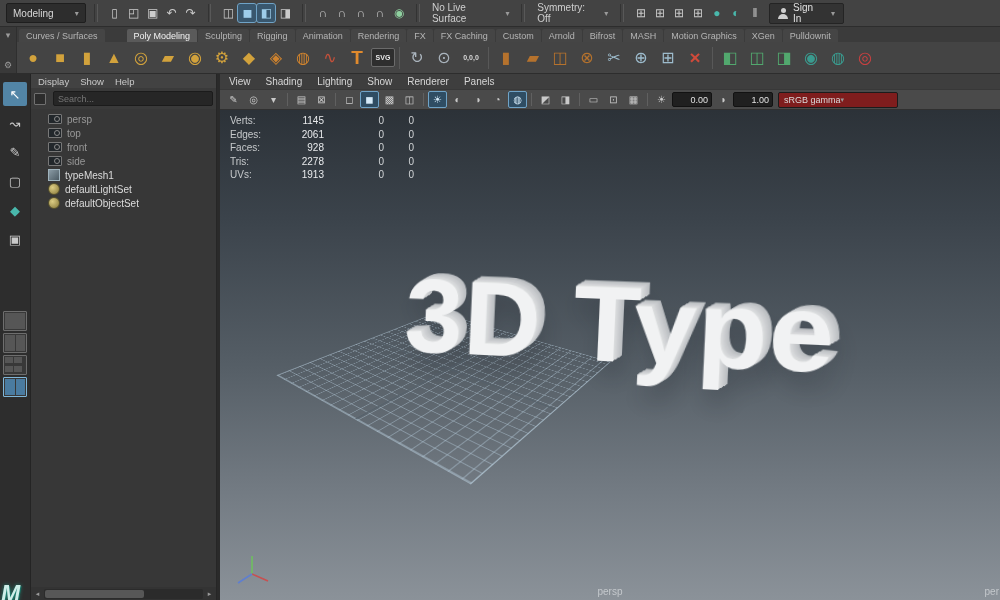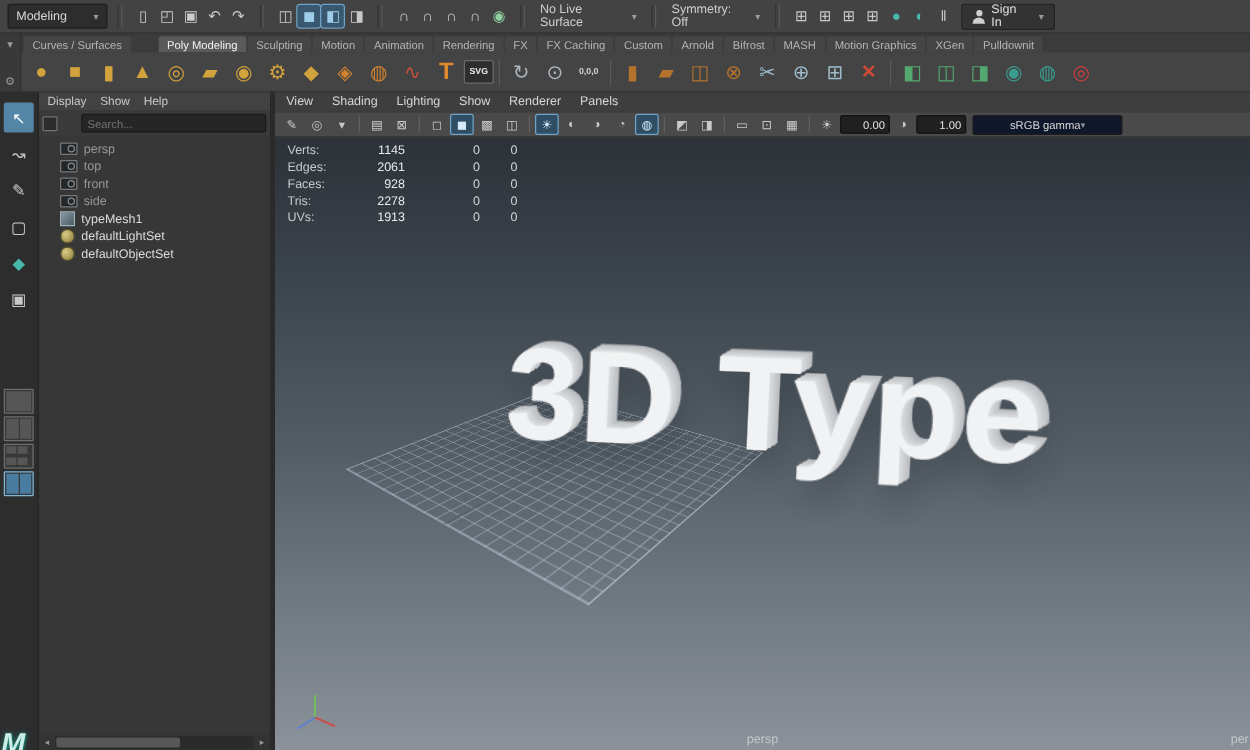--- a/index.html
+++ b/index.html
@@ -59,21 +59,21 @@
   .tb-fill{flex:1;}
   .maya-logo{position:absolute;left:1px;bottom:-8px;font-size:23px;font-weight:bold;font-style:italic;
              color:#cdeee8;text-shadow:0 0 4px #1f8a78,1px 1px 0 #15655a;}
   
   .outliner{width:185px;min-width:185px;background:#373737;display:flex;flex-direction:column;border-right:1px solid #262626;}
   .outliner-tabs{height:15px;background:#303030;display:flex;gap:1px;padding:1px 2px 0;align-items:flex-end;}
   .otab{padding:1px 9px 1px;font-size:9px;background:#3d3d3d;color:#a5a5a5;border-radius:2px 2px 0 0;cursor:pointer;white-space:nowrap;}
   .otab.active{background:#4f4f4f;color:#ededed;}
   .outliner-menu{height:14px;display:flex;gap:11px;align-items:center;padding:0 7px;font-size:9.5px;color:#c9c9c9;background:#424242;}
   .omenu{cursor:pointer;}
-  .search-row{height:17px;display:flex;align-items:center;gap:19px;padding:2px 3px;background:#3a3a3a;}
+  .search-row{height:17px;display:flex;align-items:center;gap:7px;padding:2px 3px;background:#3a3a3a;}
   .filter-box{width:10px;height:10px;border:1px solid #707070;background:#2c2c2c;border-radius:1px;cursor:pointer;}
   .search-input{flex:1;height:13px;background:#262626;border:1px solid #1b1b1b;color:#cccccc;
                 font-size:9px;padding:0 4px;outline:none;border-radius:2px;font-family:"Liberation Sans",sans-serif;}
   .outliner-tree{flex:1;padding-top:3px;overflow:hidden;}
   .orow{height:14px;display:flex;align-items:center;gap:5px;padding-left:17px;font-size:10px;color:#dcdcdc;cursor:pointer;}
   .orow.dim{color:#989898;}
   .oicon{flex:none;display:inline-block;}
   .camera-oicon{width:12px;height:8px;background:#22272b;border:1px solid #787878;border-radius:1px;position:relative;}
   .camera-oicon::after{content:'';position:absolute;right:1px;top:1px;width:4px;height:4px;border-radius:50%;border:1px solid #8a8a8a;}
   .mesh-oicon{width:10px;height:10px;border:1px solid #9fb3bd;background:linear-gradient(135deg,#8a9ba5,#4c5b64);}
@@ -88,22 +88,22 @@
   .vp-menu{height:15px;display:flex;gap:15px;align-items:center;padding:0 9px;font-size:10px;color:#d6d6d6;background:#3e3e3e;}
   .vmenu{cursor:pointer;}
   .vp-toolbar{height:19px;display:flex;align-items:center;gap:1px;padding:0 4px;background:#4a4a4a;
               border-top:1px solid #383838;border-bottom:1px solid #303030;overflow:hidden;}
   .vicon{width:17px;height:15px;font-size:10px;display:flex;align-items:center;justify-content:center;
          color:#c9c9c9;border:1px solid transparent;border-radius:2px;cursor:pointer;flex:none;}
   .vicon.active{background:#2f4d63;border-color:#6fa3c7;color:#d5eaf8;}
   .vsep{width:1px;height:13px;background:#606060;margin:0 3px;flex:none;}
   .valbox{width:32px;height:13px;background:#202020;border:1px solid #121212;color:#e2e2e2;font-size:9px;
           display:flex;align-items:center;justify-content:flex-end;padding:0 3px;border-radius:2px;cursor:text;flex:none;}
-  .vselect{width:108px;height:14px;background:#0f172a;border:1px solid #1c1c1c;font-size:9px;color:#dadada;
-           display:flex;align-items:center;justify-content:center;padding:0 5px;border-radius:2px;margin-left:4px;cursor:pointer;flex:none;}
+  .vselect{width:108px;height:14px;background:#7f1d1d;border:1px solid #1c1c1c;font-size:9px;color:#dadada;
+           display:flex;align-items:center;justify-content:flex-start;padding:0 5px;border-radius:2px;margin-left:4px;cursor:pointer;flex:none;}
   .varrow{font-size:7px;color:#999;}
   .vp-canvas{flex:1;position:relative;overflow:hidden;
      background:linear-gradient(180deg,#2c3238 0%,#3b434b 22%,#555e66 52%,#737b83 78%,#8b9299 100%);}
   .hud{position:absolute;left:10px;top:4px;font-size:10px;line-height:13.5px;}
   .hudrow{display:flex;}
   .hudrow .hlabel{width:44px;text-align:left;color:#c6c9cb;}
   .hudrow span.hval{text-align:right;color:#e8eaec;}
   .hudrow span.hval:nth-child(2){width:50px;}
   .hudrow span.hval:nth-child(3){width:60px;color:#d2d5d7;}
   .hudrow span.hval:nth-child(4){width:30px;color:#d2d5d7;}
@@ -188,21 +188,21 @@
   <div class="shelfzone">
     <div class="shelf-side">
       <span>▾</span>
       <span>⚙</span>
     </div>
     <div class="shelf-main">
       <div class="shelf-tabs" id="shelf-tabs">
           <div class="shelf-tab">Curves / Surfaces</div>
           <div class="shelf-tab active">Poly Modeling</div>
           <div class="shelf-tab">Sculpting</div>
-          <div class="shelf-tab">Motion</div>
+          <div class="shelf-tab">Rigging</div>
           <div class="shelf-tab">Animation</div>
           <div class="shelf-tab">Rendering</div>
           <div class="shelf-tab">FX</div>
           <div class="shelf-tab">FX Caching</div>
           <div class="shelf-tab">Custom</div>
           <div class="shelf-tab">Arnold</div>
           <div class="shelf-tab">Bifrost</div>
           <div class="shelf-tab">MASH</div>
           <div class="shelf-tab">Motion Graphics</div>
           <div class="shelf-tab">XGen</div>

